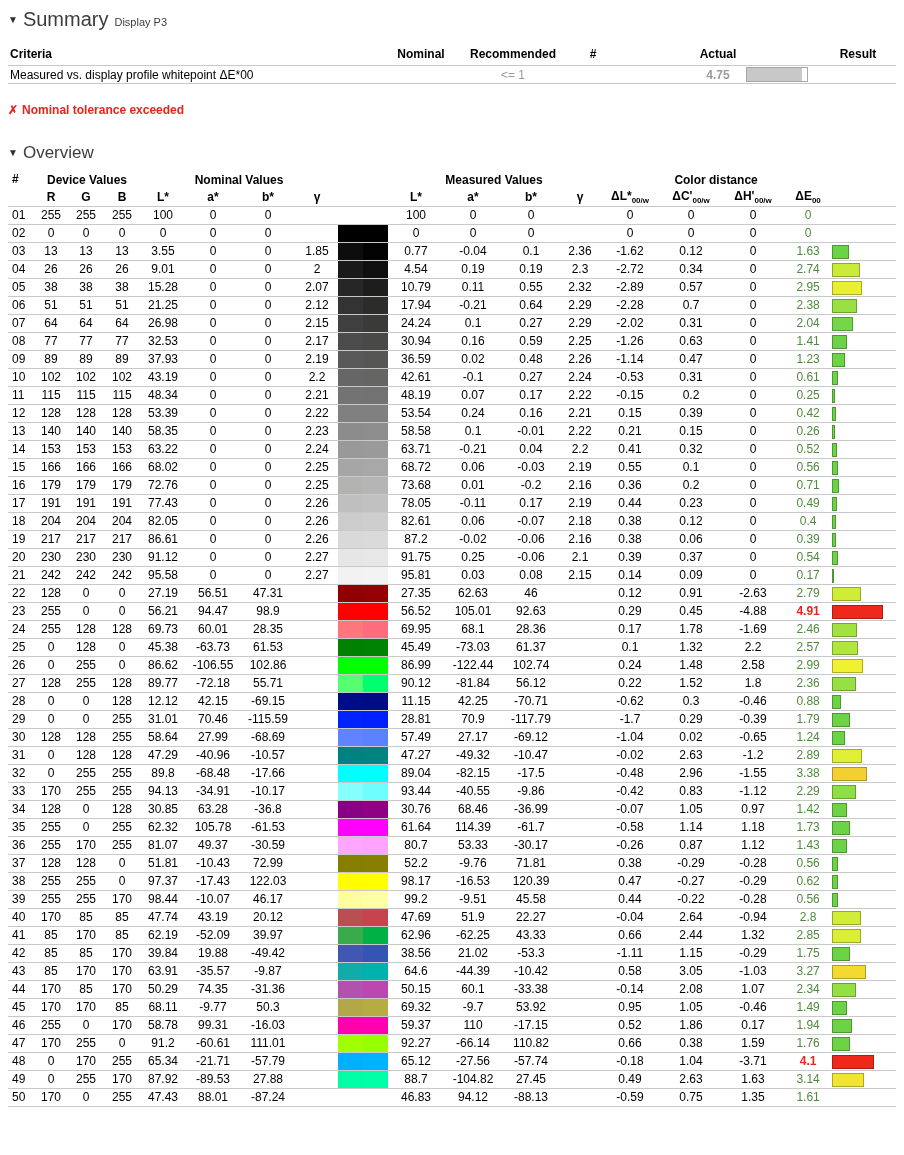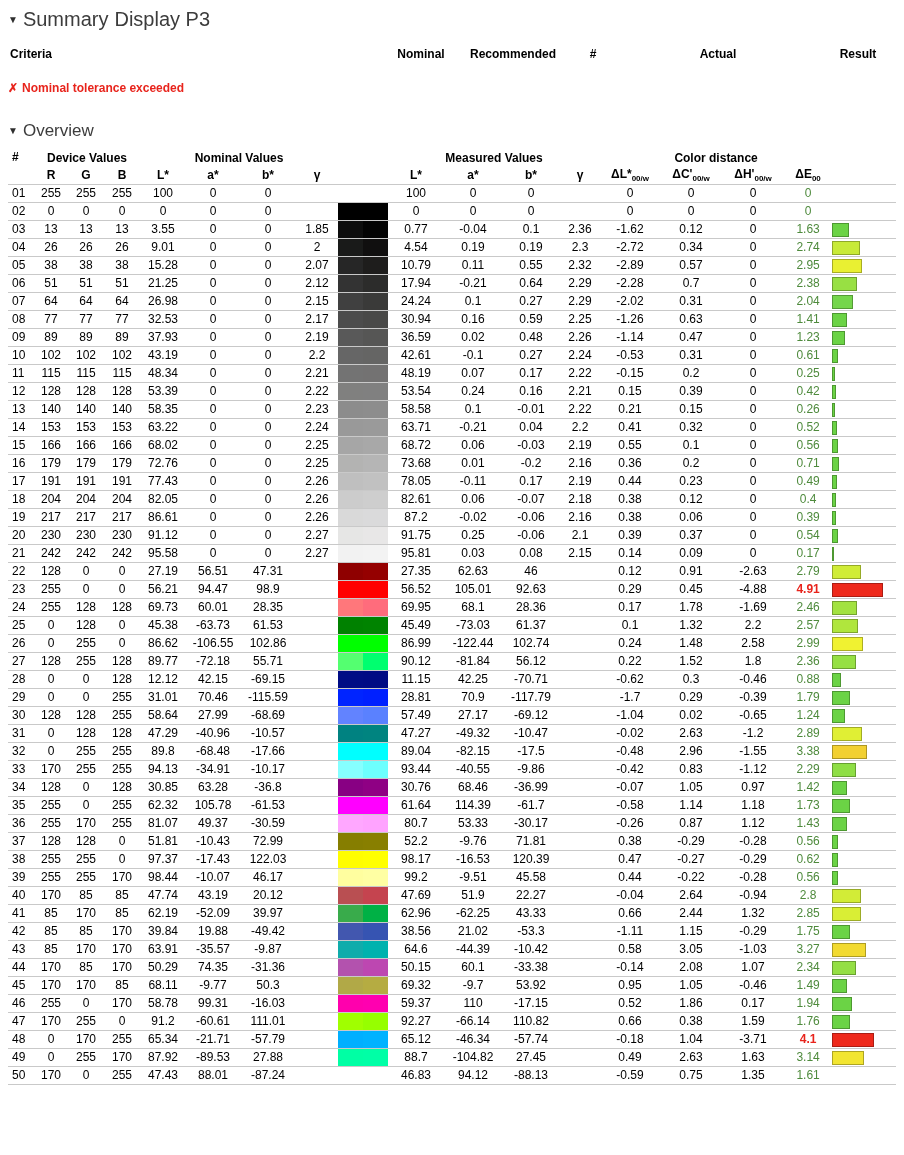--- a/index.html
+++ b/index.html
@@ -7,21 +7,21 @@
   body {
     width:904px; height:1155px; overflow:hidden;
     background:#fff; color:#000;
     font-family:"Liberation Sans", sans-serif; font-size:12px;
     padding:4px 8px 0 8px;
   }
   .section-title { font-weight:400; color:#3c3c3c; margin:0; }
   .arrow { font-size:10px; color:#2e2e2e; cursor:pointer; margin-right:5px; vertical-align:3px; }
   #summary-head { margin:4px 0 12px 0; }
   #summary-head .main { font-size:20px; }
-  #summary-head .sub-name { font-size:20px; margin-left:6px; }
+  #summary-head .sub-name { font-size:11px; margin-left:6px; }
   #overview-head { font-size:17px; margin:26px 0 8px 0; }
   #overview-head .arrow { vertical-align:2px; }
 
   
   table.summary { width:100%; border-collapse:separate; border-spacing:0 3px; table-layout:fixed; }
   table.summary th { font-weight:bold; text-align:center; padding:1px 2px; white-space:nowrap; }
   table.summary th.crit { text-align:left; }
   table.summary td { border-top:1px solid #c9c9c9; border-bottom:1px solid #c9c9c9;
     padding:1px 2px; height:18px; white-space:nowrap; vertical-align:middle; }
   table.summary td.crit { text-align:left; }
@@ -78,20 +78,34 @@
       <th>Nominal</th>
       <th>Recommended</th>
       <th>#</th>
       <th></th>
       <th>Actual</th>
       <th></th>
       <th>Result</th>
     </tr>
   </thead>
   <tbody id="summary-body">
+      <tr>
+        <td class="crit">Measured vs. display profile whitepoint ΔE*00</td>
+        <td class="c"></td>
+        <td class="c rec">&lt;= 1</td>
+        <td class="c"></td>
+        <td class="barcell"></td>
+        <td class="c actual neutral">4.75</td>
+        <td class="barcell">
+          <div class="sumbar-box" style="width: 62px;">
+            <div class="sumbar-fill" style="width: 55px; background: rgb(200, 200, 200);"></div>
+          </div>
+        </td>
+        <td class="result"></td>
+      </tr>
     </tbody>
 </table>
 
 <p class="footnote">
   <span class="x">✗</span><span>Nominal tolerance exceeded</span>
 </p>
 
 <h2 class="section-title" id="overview-head">
   <span class="arrow">▼</span><span>Overview</span>
 </h2>
@@ -1422,21 +1436,21 @@
         <td>-21.71</td>
         <td>-57.79</td>
         <td></td>
         <td class="swatch">
           <div class="swatch-wrap">
             <span style="background: rgb(0, 175, 255);"></span>
             <span style="background: rgb(0, 178, 255);"></span>
           </div>
         </td>
         <td>65.12</td>
-        <td>-46.34</td>
+        <td>-27.56</td>
         <td>-57.74</td>
         <td></td>
         <td>-0.18</td>
         <td>1.04</td>
         <td>-3.71</td>
         <td class="de fail">4.1</td>
         <td class="barcol">
           <div class="debar" style="width: 42px; background: rgb(238, 41, 27);"></div>
         </td>
       </tr>

